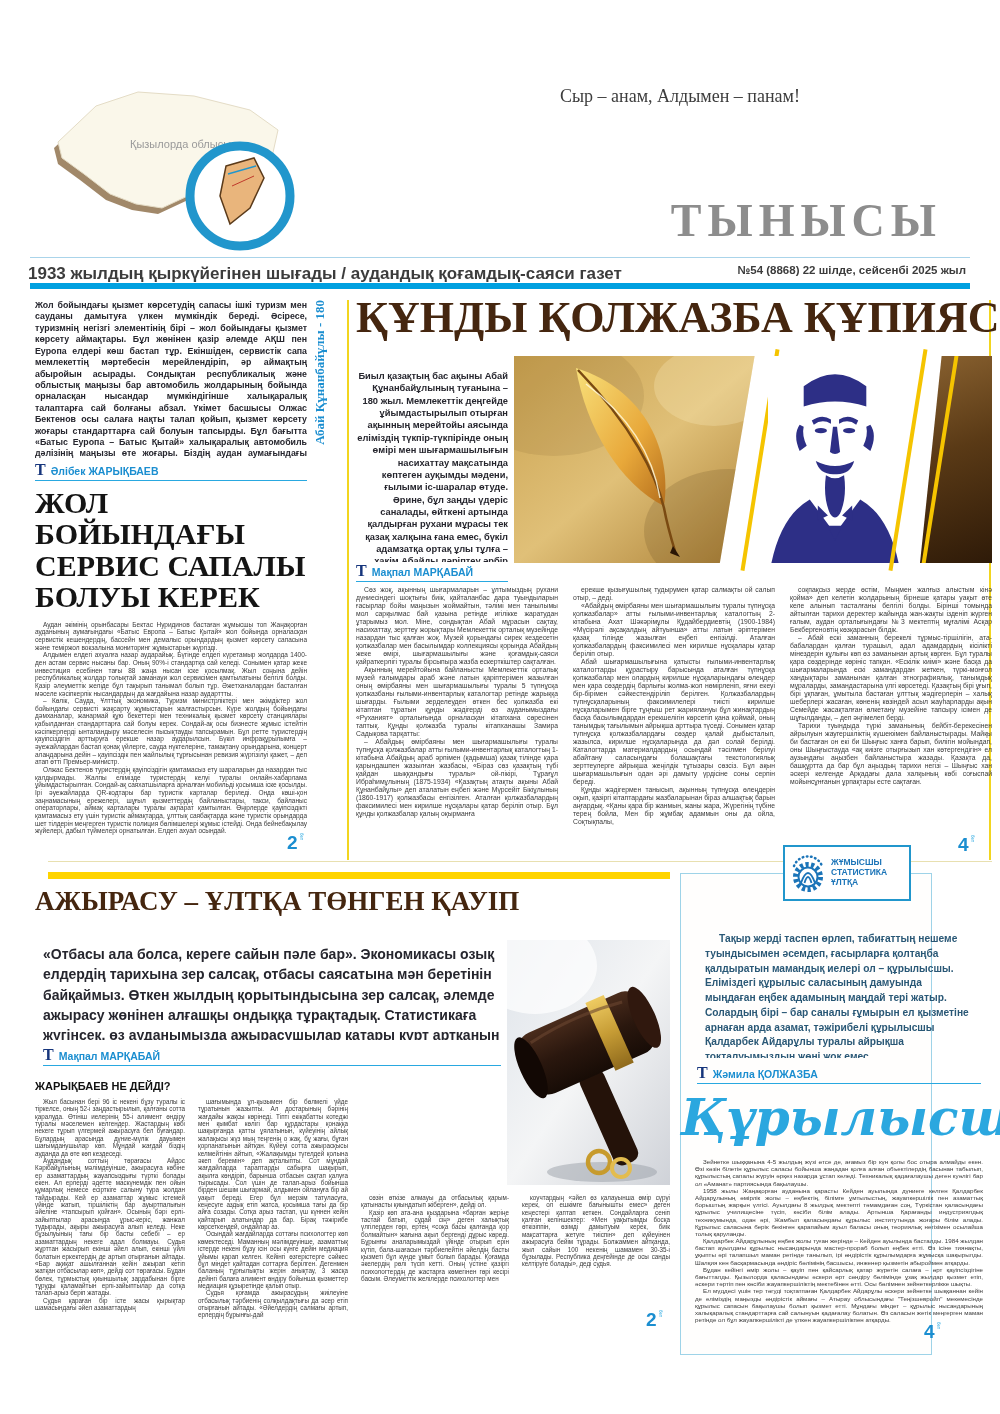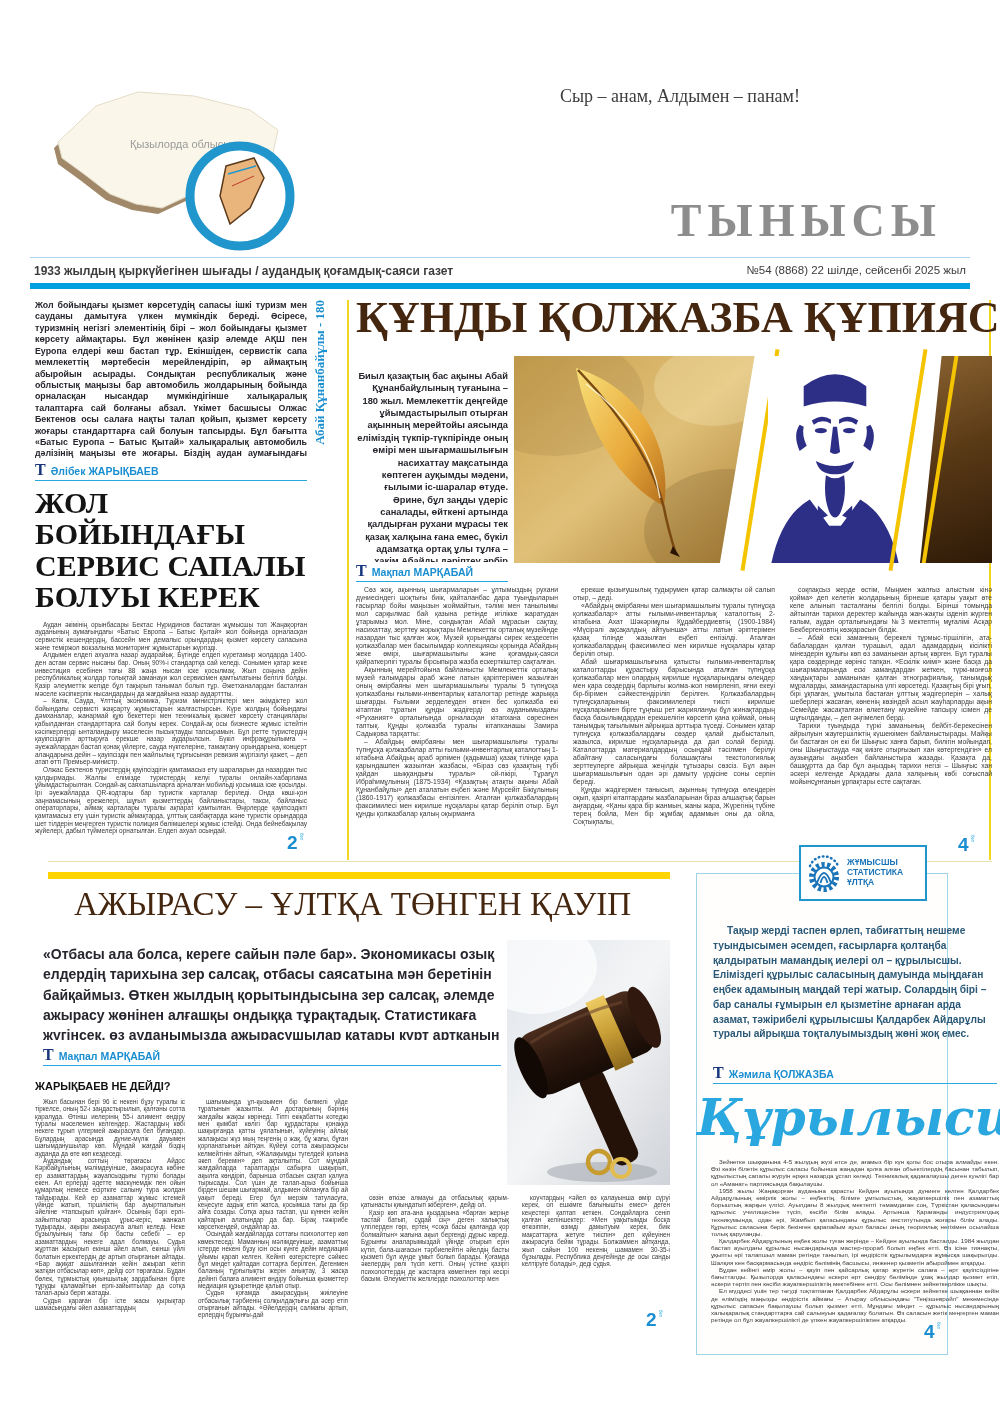--- a/index.html
+++ b/index.html
@@ -9,22 +9,22 @@
   .map-logo{position:absolute;left:42px;top:74px;width:258px;height:192px;}
   .slogan{position:absolute;left:500px;top:86px;width:360px;text-align:center;
           font-family:"Liberation Serif",serif;font-size:18px;color:#3d3d3d;}
   .masthead-script{position:absolute;left:298px;top:84px;width:660px;line-height:1;
           font-family:"DejaVu Serif",serif;font-style:italic;font-weight:bold;
           font-size:92px;color:#2ba7df;}
   .masthead-sub{position:absolute;right:58px;top:198px;line-height:1;
           font-family:"Liberation Serif",serif;font-weight:bold;font-size:46px;
           letter-spacing:6px;color:#8d8d8d;}
   .rule-thin{position:absolute;left:30px;right:30px;top:257px;height:1px;background:#aad4ea;}
-  .dateline-left{position:absolute;left:34px;top:264px;font-size:12px;font-weight:bold;color:#3c3c3c;}
-  .dateline-right{position:absolute;right:34px;top:264px;font-size:11.5px;font-weight:normal;color:#3c3c3c;}
+  .dateline-left{position:absolute;left:28px;top:264px;font-size:17px;font-weight:bold;color:#3c3c3c;}
+  .dateline-right{position:absolute;right:34px;top:264px;font-size:11.5px;font-weight:bold;color:#3c3c3c;}
   .rule-thick{position:absolute;left:30px;right:30px;top:283px;height:6px;background:#00a0e0;}
   
   .byline{display:flex;align-items:flex-end;gap:5px;border-bottom:1.5px solid #29a8e0;
           padding-bottom:3px;}
   .byline .t{font-family:"Liberation Serif",serif;font-weight:bold;font-size:16px;
           color:#16357c;line-height:.85;}
   .byline .name{font-size:10.5px;font-weight:bold;color:#1b8ed0;}
   .pm{position:absolute;display:flex;align-items:flex-start;gap:1px;}
   .pm .n{font-size:19px;font-weight:bold;color:#1b8ed0;line-height:1;}
   .pm .s{font-size:4.5px;color:#29a8e0;writing-mode:vertical-rl;line-height:1;}
@@ -62,41 +62,41 @@
   .img-brown .stripe{position:absolute;left:18px;top:-8px;width:4px;height:224px;
           background:#f5c400;transform:rotate(9deg);}
   .m-byline{position:absolute;left:0;top:268px;width:152px;}
   .main-cols{position:absolute;left:0;top:290px;width:636px;display:flex;gap:15px;}
   .mcol{width:202px;font-size:6.8px;line-height:1.18;height:272px;overflow:hidden;}
   
   .div-thin{position:absolute;left:48px;top:861px;width:944px;height:1px;background:#e8e0b0;}
   .div-thick{position:absolute;left:48px;top:872px;width:622px;height:7px;background:#ffd400;}
   
   .div-art{position:absolute;left:35px;top:888px;width:635px;height:460px;}
-  .d-headline{text-align:center;font-family:"Liberation Serif",serif;font-weight:normal;
-          font-size:33px;line-height:1;color:#45260f;}
+  .d-headline{text-align:left;font-family:"Liberation Serif",serif;font-weight:bold;
+          font-size:27px;line-height:1;color:#45260f;}
   .d-lead{position:absolute;left:8px;top:56px;width:458px;height:96px;font-size:14px;
           font-weight:bold;line-height:1.45;color:#26262e;text-align:left;overflow:hidden;}
   .d-byline{position:absolute;left:8px;top:160px;width:458px;}
   .gavel{position:absolute;left:472px;top:52px;width:163px;height:245px;}
   .d-subhead{position:absolute;left:0;top:192px;font-size:11px;font-weight:bold;color:#111;}
   .d-cols12{position:absolute;left:0;top:210px;display:flex;gap:13px;}
   .dcol{width:150px;font-size:6.3px;line-height:1.17;height:246px;overflow:hidden;}
   .d-cols34{position:absolute;left:326px;top:306px;display:flex;gap:13px;}
   .dcol2{width:148px;font-size:6.3px;line-height:1.17;height:132px;overflow:hidden;}
   
-  .build{position:absolute;left:696px;top:873px;width:252px;height:482px;
+  .build{position:absolute;left:680px;top:873px;width:252px;height:482px;
           border:1.5px solid #9ed3e8;background:#fffefd;box-sizing:border-box;}
   .badge{position:absolute;left:102px;top:-29px;width:128px;height:56px;background:#fff;
           border:2px solid #2196cc;display:flex;align-items:center;gap:4px;
           padding:2px 4px;box-sizing:border-box;}
   .badge-txt{font-size:8.5px;font-weight:bold;color:#1b74b8;line-height:1.15;}
   .b-lead{position:absolute;left:16px;top:50px;width:284px;height:134px;font-size:10.2px;
           font-weight:bold;line-height:1.45;color:#2a5876;overflow:hidden;}
-  .b-lead p{margin:0;text-indent:14px;}
+  .b-lead p{margin:8px;text-indent:14px;}
   .b-byline{position:absolute;left:16px;top:192px;width:284px;}
   .b-title{position:absolute;left:0;top:214px;width:100%;text-align:center;
           font-family:"DejaVu Serif",serif;font-style:italic;font-weight:bold;
           font-size:50px;color:#2ba7df;}
   .b-body{position:absolute;left:14px;top:284px;width:288px;height:168px;
           font-size:6.2px;line-height:1.16;overflow:hidden;}
 </style>
 </head>
 <body>
 

